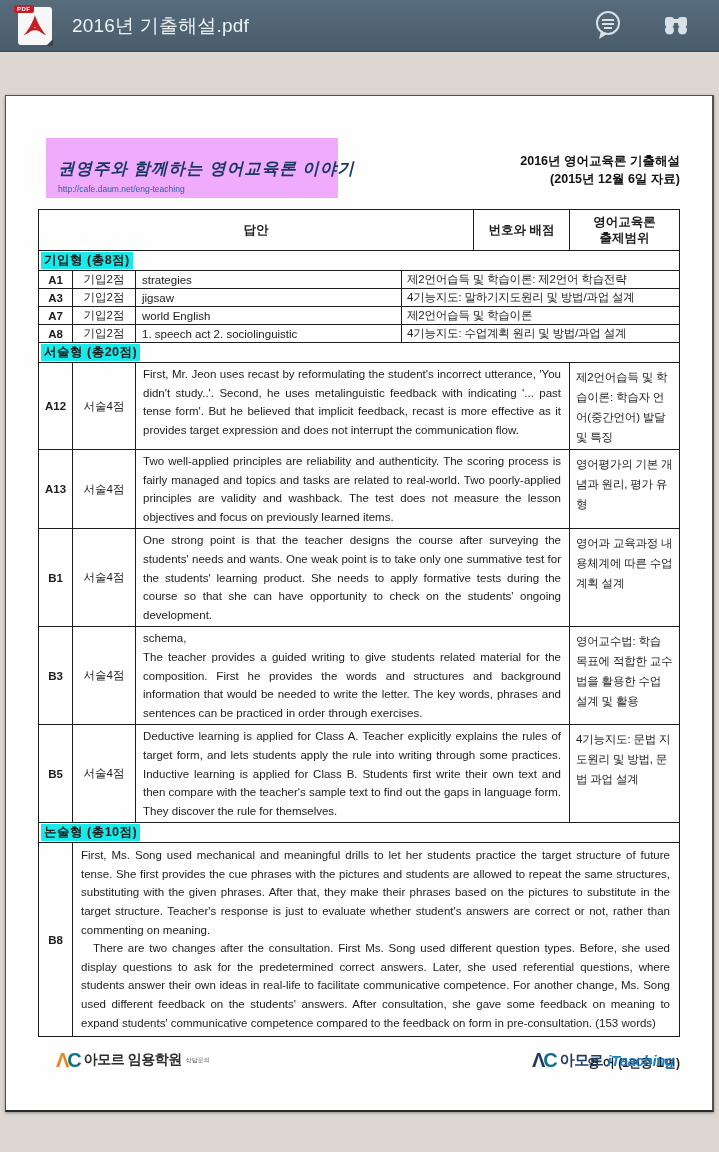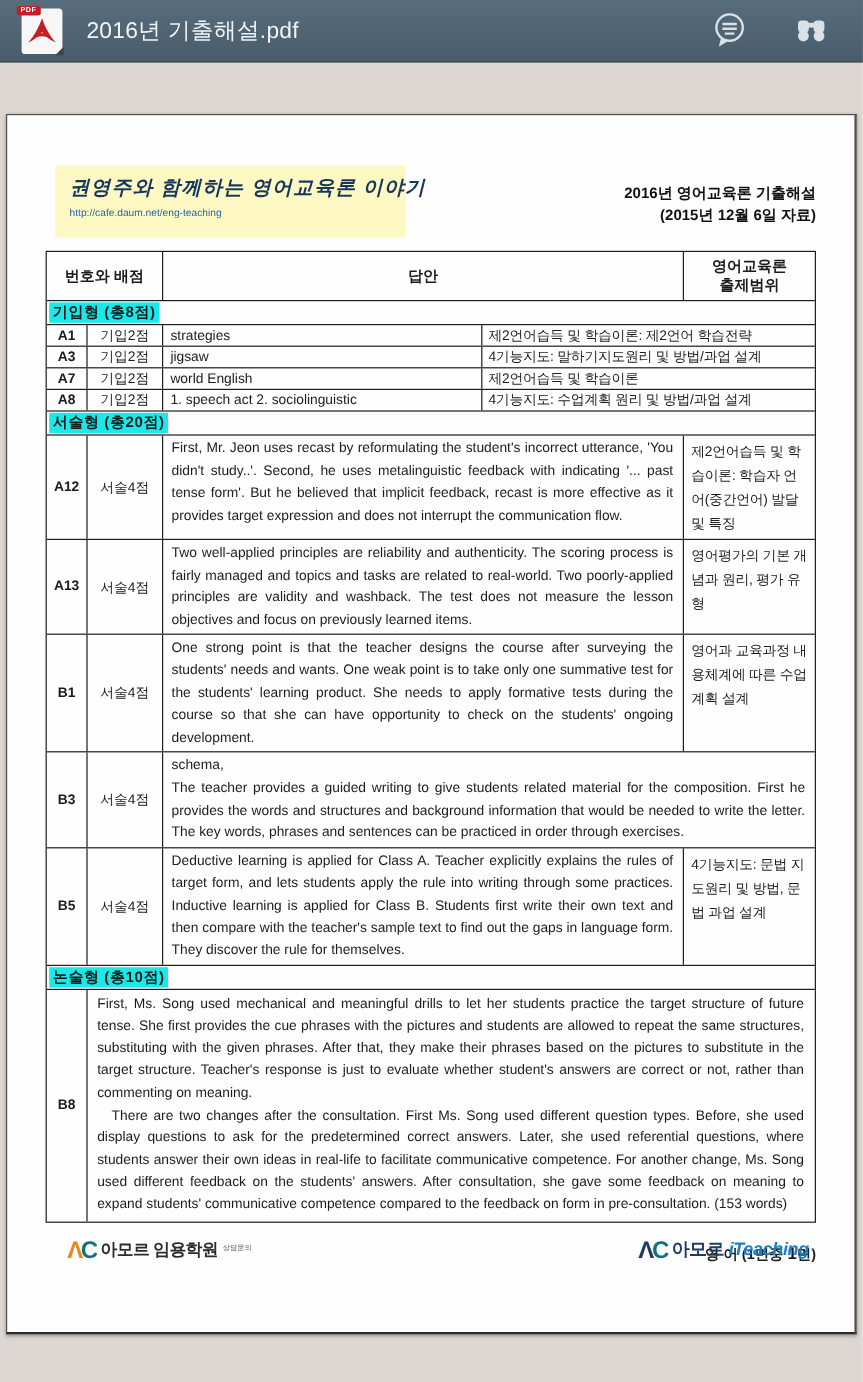--- a/index.html
+++ b/index.html
@@ -22,21 +22,21 @@
   .topbar-actions { display:flex; align-items:center; gap:34px; padding-right:12px; }
   .action-btn { width:34px; height:34px; display:flex; align-items:center; justify-content:center; cursor:pointer; }
 
   
   .page { position:absolute; left:5px; right:5px; top:95px; bottom:40px; background:#fefefe;
     border:1px solid #55504b; border-right-width:2px; border-bottom:2px solid #2b2b2b;
     box-shadow:0 1px 3px rgba(0,0,0,.35); }
   .page-inner { padding:0 32px; color:#1c1c1c; }
 
   .page-head { margin-top:42px; display:flex; justify-content:space-between; align-items:flex-start; }
-  .banner { margin-left:8px; width:292px; height:60px; background:#fef9c3; padding:8px 10px 0 12px; }
+  .banner { margin-left:8px; width:292px; height:60px; background:#f0abfc; padding:20px 10px 0 12px; }
   .banner-title { font-size:16.5px; font-weight:bold; font-style:italic; color:#17375e; letter-spacing:1px; white-space:nowrap; }
   .banner-url { font-size:8.5px; color:#2a62a8; margin-top:4px; }
   .head-right { text-align:right; margin-top:14px; font-size:12.5px; font-weight:bold; line-height:18px; color:#111; }
 
   .doc-title { text-align:center; font-size:14px; font-weight:bold; margin-top:12px; letter-spacing:.5px; }
 
   
   .tbl { margin-top:11px; border:1.6px solid #1d1d1d; }
   .trow { display:flex; border-top:1px solid #1d1d1d; align-items:stretch; }
   .trow:first-child { border-top:none; }
@@ -125,22 +125,22 @@
       <div class="head-right">
         <div>2016년 영어교육론 기출해설</div>
         <div>(2015년 12월 6일 자료)</div>
       </div>
     </div>
 
 
     <div class="tbl">
 
       <div class="trow hrow">
+        <div class="cell c-ansh">답안</div>
         <div class="cell c-num">번호와 배점</div>
-        <div class="cell c-ansh">답안</div>
         <div class="cell c-scopeh" style="white-space:pre-line">영어교육론
 출제범위</div>
       </div>
 
       <div class="trow srow">
         <span class="hl">기입형 (총8점)</span>
       </div>
       <div class="trow frow">
         <div class="cell c-id">A1</div>
         <div class="cell c-pts">기입2점</div>
@@ -185,20 +185,21 @@
         <div class="cell c-id">B1</div>
         <div class="cell c-pts">서술4점</div>
         <div class="cell c-ans">One strong point is that the teacher designs the course after  surveying the students' needs and wants. One weak point is to take only one summative test for the students' learning product. She needs to apply formative tests during the course so that she can have opportunity to check on the students' ongoing development.</div>
         <div class="cell c-scope">영어과 교육과정 내용체계에 따른 수업계획 설계</div>
       </div>
       <div class="trow">
         <div class="cell c-id">B3</div>
         <div class="cell c-pts">서술4점</div>
         <div class="cell c-ans">schema,
 The teacher provides a guided writing to give students related material for the composition. First he provides the words and structures and background information that would be needed to write the letter. The key words, phrases and sentences can be practiced in order through exercises.</div>
+        <div class="cell c-scope">영어교수법: 학습 목표에 적합한 교수법을 활용한 수업 설계 및 활용</div>
       </div>
       <div class="trow">
         <div class="cell c-id">B5</div>
         <div class="cell c-pts">서술4점</div>
         <div class="cell c-ans">Deductive learning is applied for Class A. Teacher explicitly explains the rules of target form, and lets students apply the rule into writing through some practices. Inductive learning is applied for Class B. Students first write their own text and then compare with the teacher's sample text to find out the gaps in language form. They discover the rule for themselves.</div>
         <div class="cell c-scope">4기능지도:  문법 지도원리 및 방법, 문법 과업 설계</div>
       </div>
 
       <div class="trow srow">
         <span class="hl">논술형 (총10점)</span>

